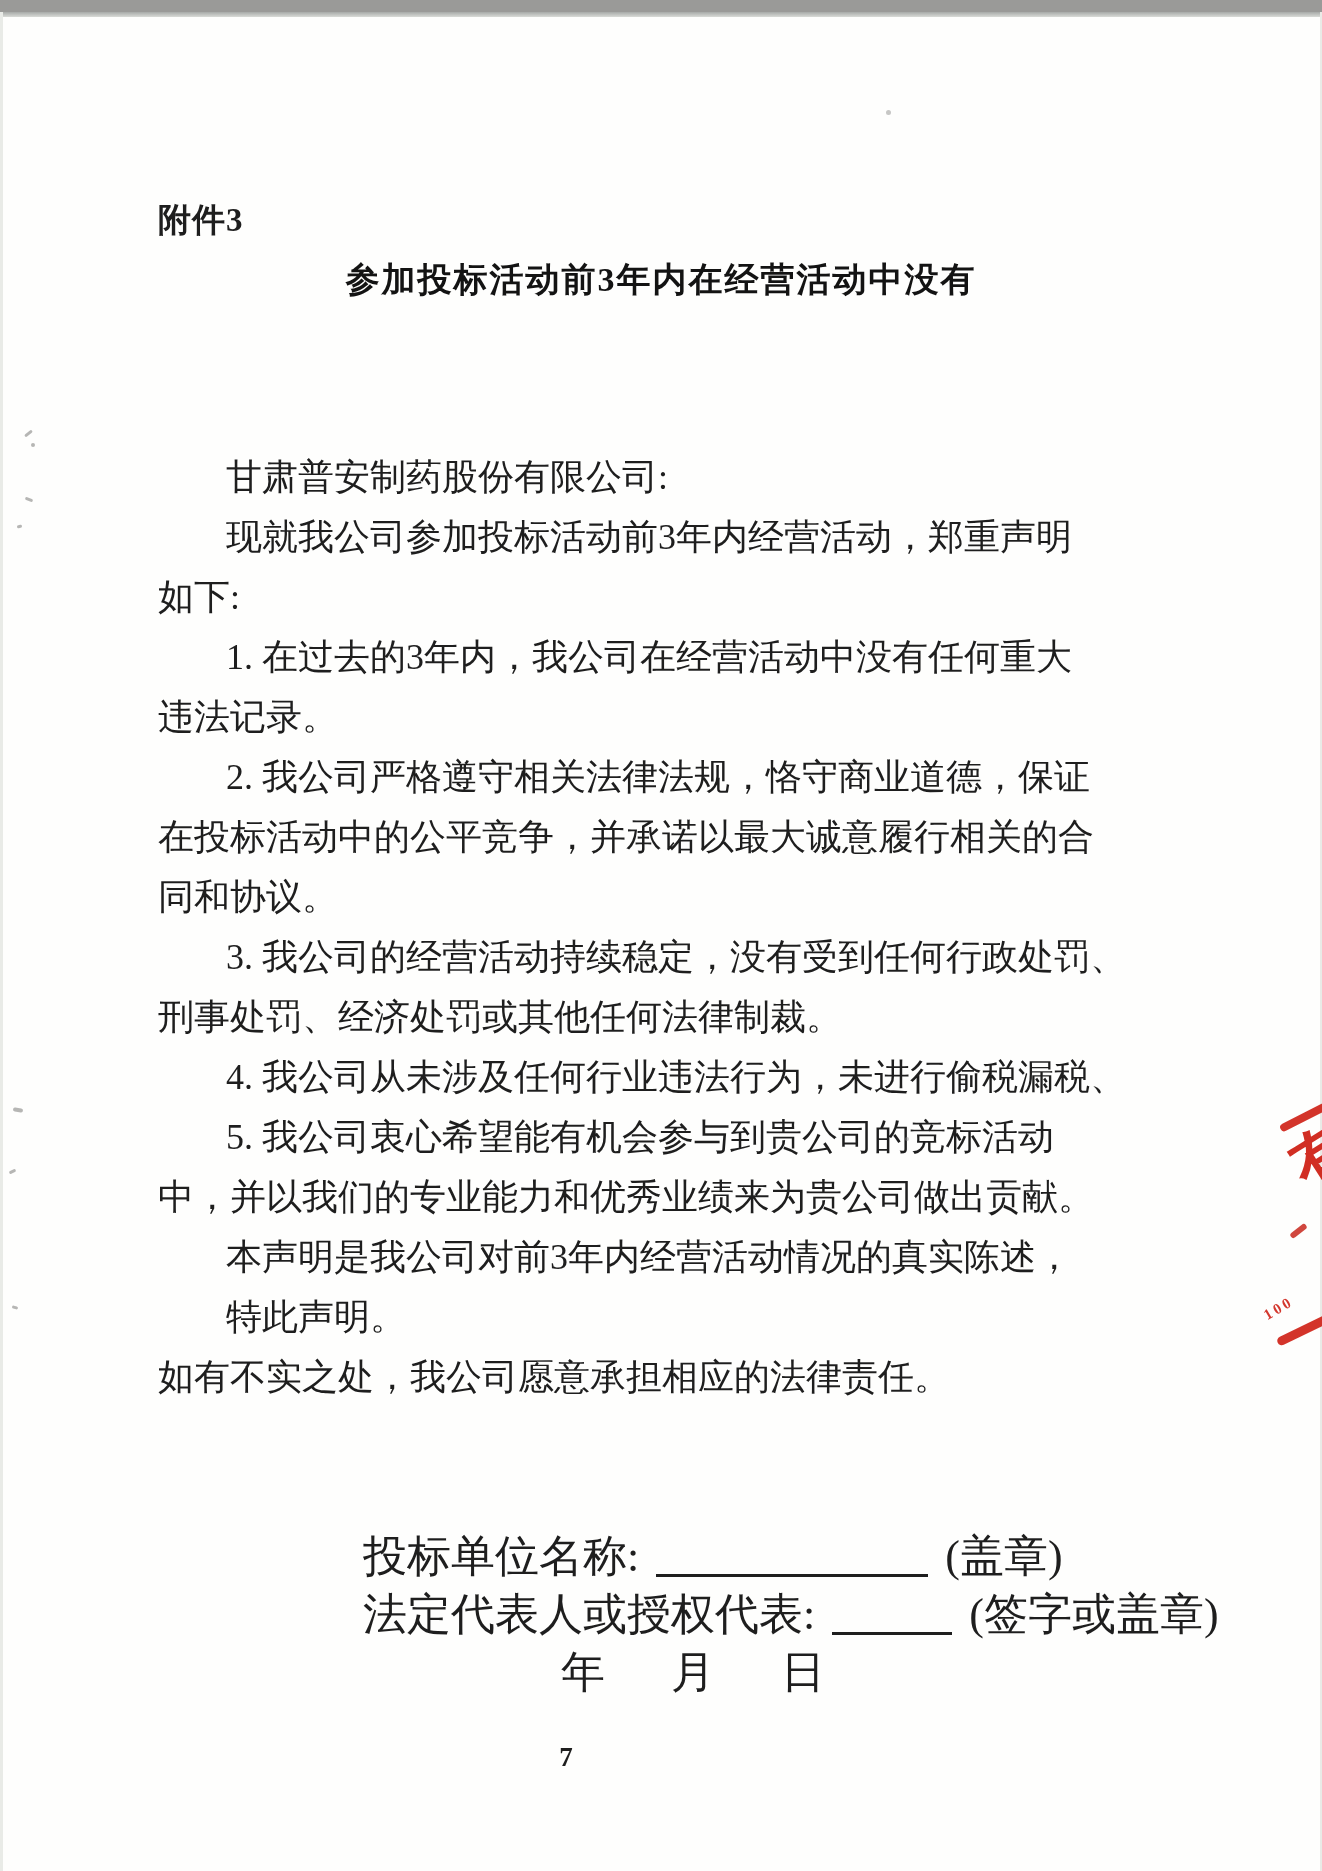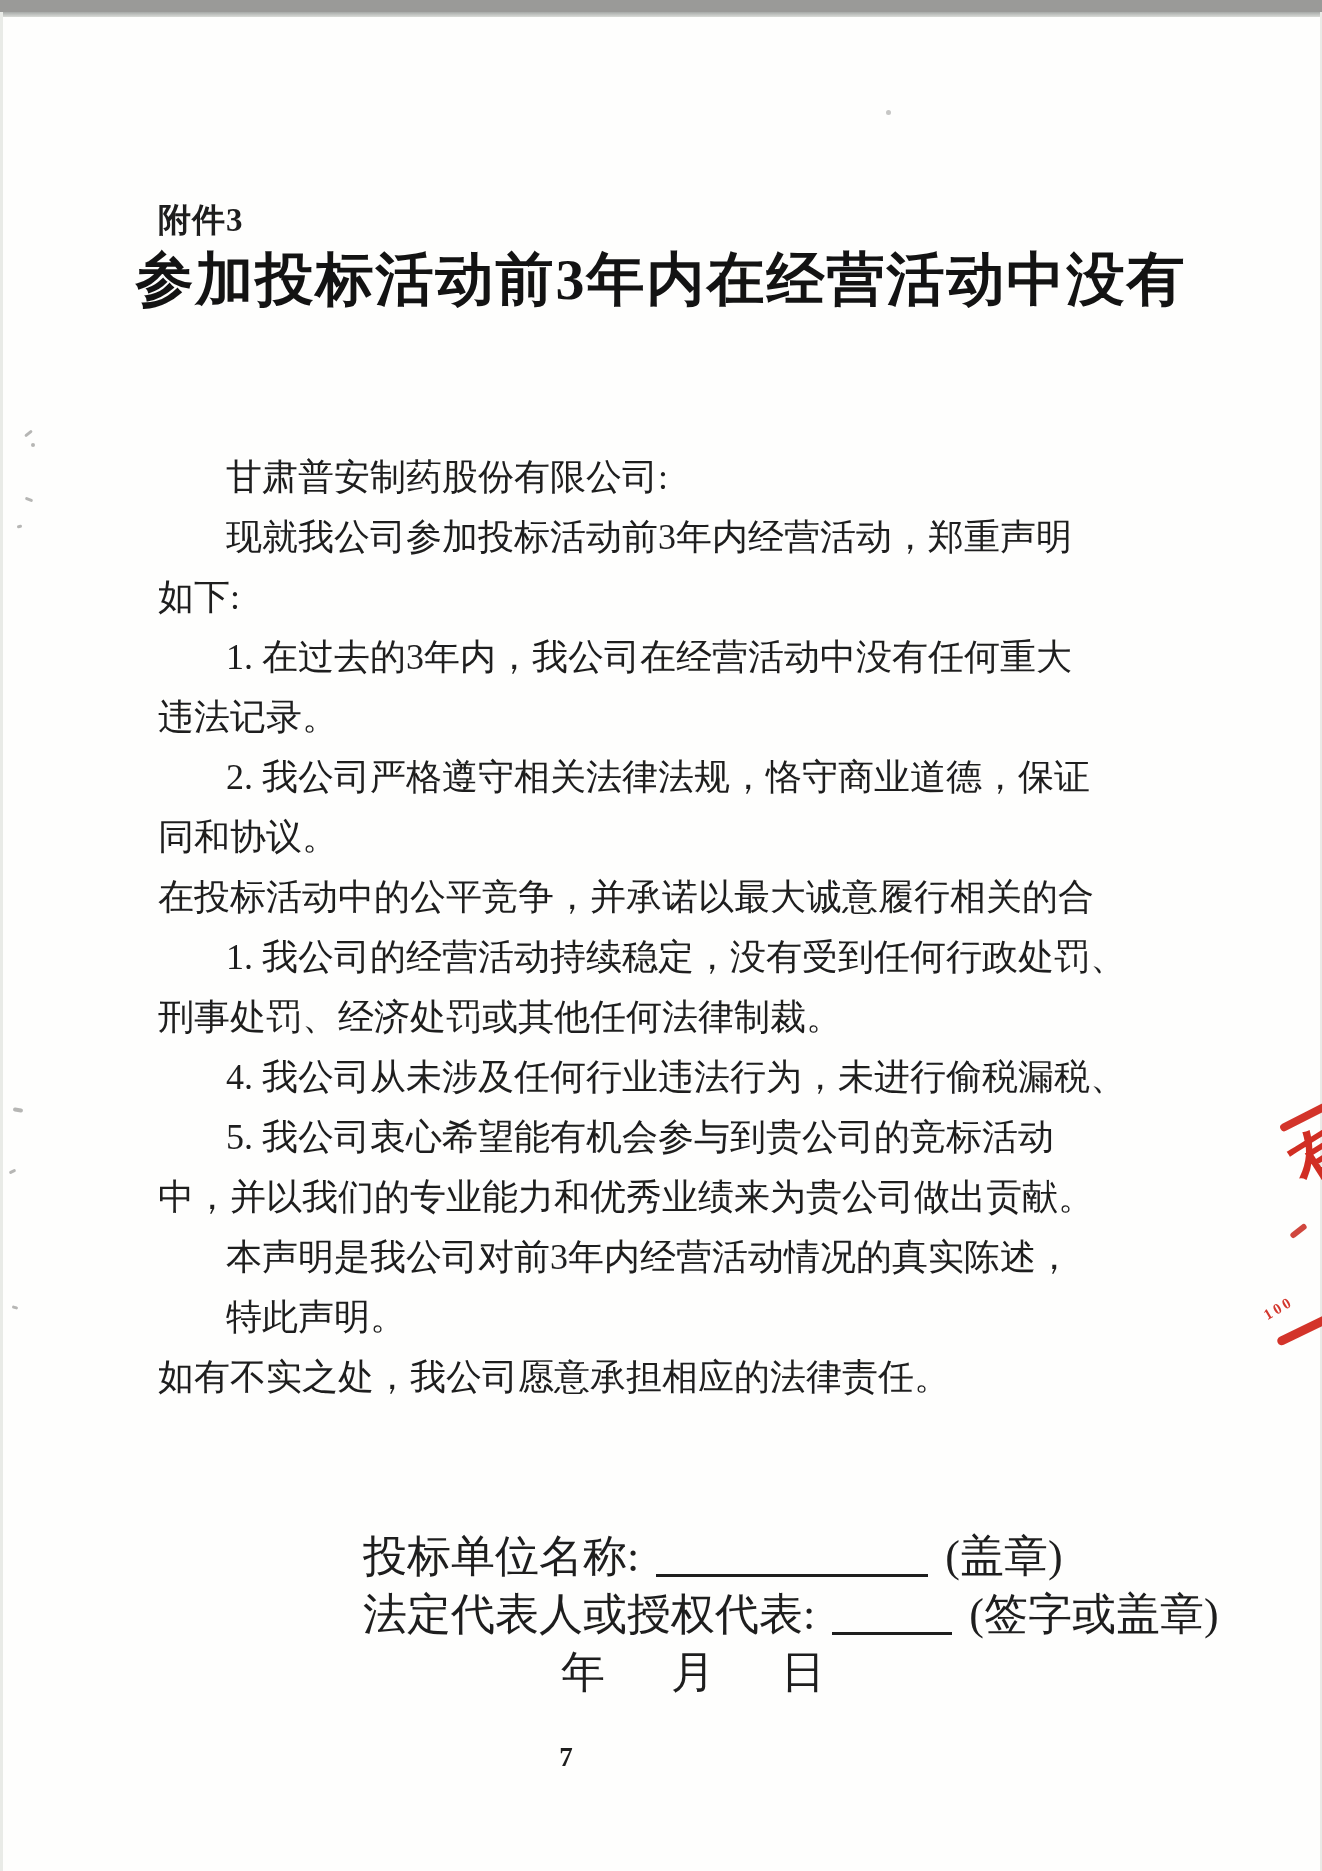--- a/index.html
+++ b/index.html
@@ -19,21 +19,21 @@
   .edge-right  { position:absolute; right:0; top:0; bottom:0; width:2px; background:#e9ebe7; }
   .edge-bottom { position:absolute; bottom:0; left:0; right:0; height:3px; background:#e6e8e4; }
 
   .attachment {
     position:absolute; top:186px; left:158px;
     font-size:33px; font-weight:600; letter-spacing:1px;
   }
   .title {
     position:absolute; top:238px; left:0; width:100%;
     text-align:center;
-    font-size:58px; font-weight:900; line-height:60px;
+    font-size:34px; font-weight:900; line-height:60px;
     letter-spacing:2px; color:#131313;
   }
   .body-text {
     position:absolute; top:435px; left:158px; width:816px;
     font-size:36px; line-height:60px;
   }
   .line { white-space:nowrap; }
   .indent { text-indent:68px; }
 
   .signature {
@@ -95,23 +95,23 @@
     <div>参加投标活动前3年内在经营活动中没有</div>
   </div>
 
   <div class="body-text">
     <div class="line indent">甘肃普安制药股份有限公司:</div>
     <div class="line indent">现就我公司参加投标活动前3年内经营活动，郑重声明</div>
     <div class="line">如下:</div>
     <div class="line indent">1. 在过去的3年内，我公司在经营活动中没有任何重大</div>
     <div class="line">违法记录。</div>
     <div class="line indent">2. 我公司严格遵守相关法律法规，恪守商业道德，保证</div>
+    <div class="line">在投标活动中的公平竞争，并承诺以最大诚意履行相关的合</div>
     <div class="line">同和协议。</div>
-    <div class="line">在投标活动中的公平竞争，并承诺以最大诚意履行相关的合</div>
-    <div class="line indent">1. 我公司的经营活动持续稳定，没有受到任何行政处罚、</div>
+    <div class="line indent">3. 我公司的经营活动持续稳定，没有受到任何行政处罚、</div>
     <div class="line">刑事处罚、经济处罚或其他任何法律制裁。</div>
     <div class="line indent">4. 我公司从未涉及任何行业违法行为，未进行偷税漏税、</div>
     <div class="line indent">5. 我公司衷心希望能有机会参与到贵公司的竞标活动</div>
     <div class="line">中，并以我们的专业能力和优秀业绩来为贵公司做出贡献。</div>
     <div class="line indent">本声明是我公司对前3年内经营活动情况的真实陈述，</div>
     <div class="line indent">特此声明。</div>
     <div class="line">如有不实之处，我公司愿意承担相应的法律责任。</div>
   </div>
 
   <div class="signature">

